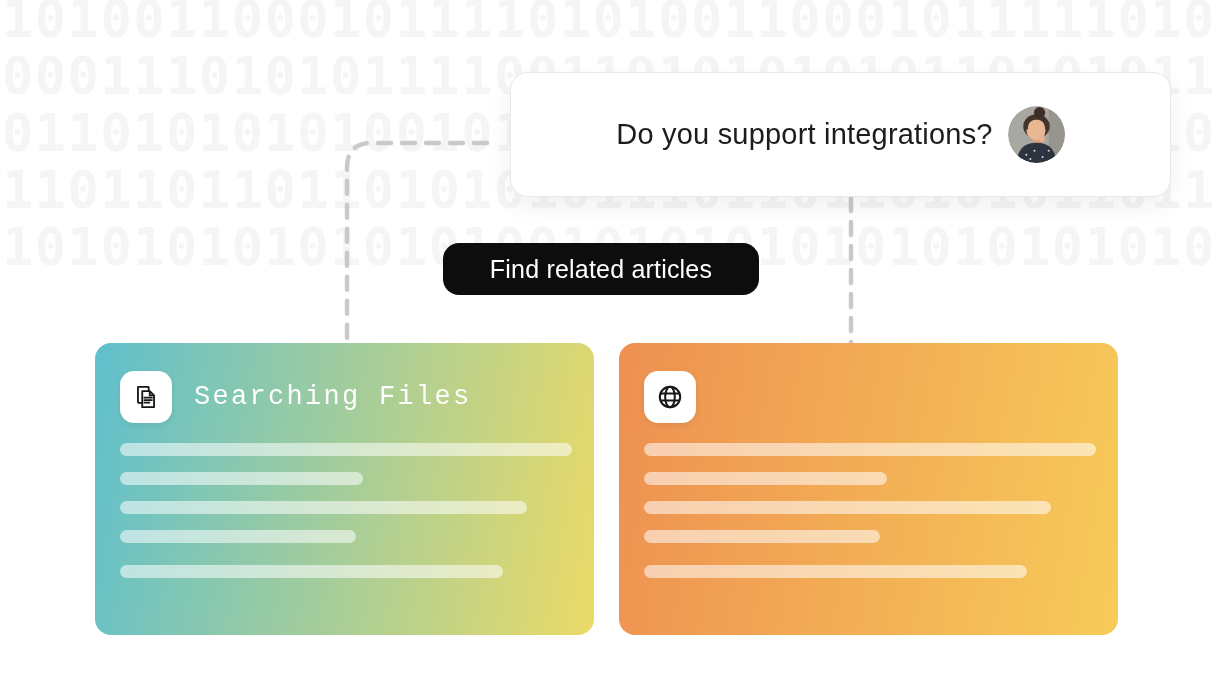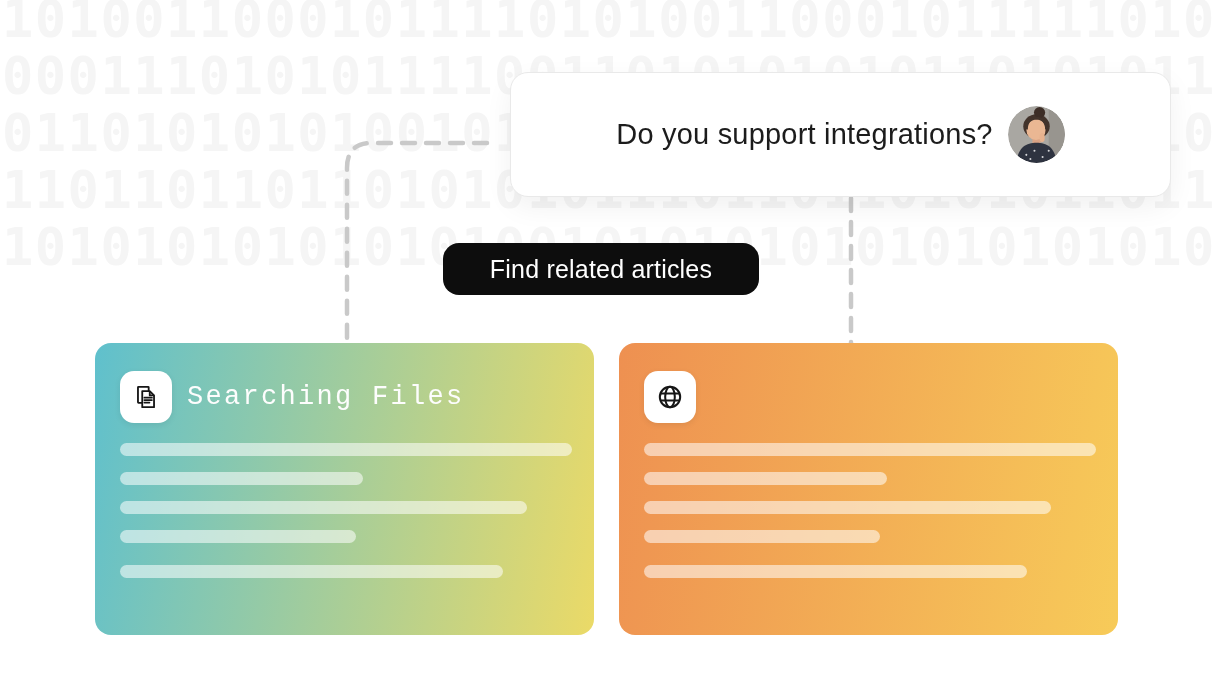--- a/index.html
+++ b/index.html
@@ -47,21 +47,21 @@
   }
   .card-files{left:95px;}
   .card-web{left:619px;}
   .card-header{display:flex;align-items:center;}
   .icon-tile{
     width:52px;height:52px;border-radius:14px;background:#ffffff;
     display:flex;align-items:center;justify-content:center;flex:0 0 auto;
     box-shadow:0 2px 6px rgba(0,0,0,0.08);
   }
   .card-title{
-    margin-left:15px;
+    margin-left:22px;
     font-family:"Liberation Mono",monospace;
     font-size:27px;letter-spacing:2.3px;color:#fdfdfd;white-space:nowrap;
   }
   .skeleton{margin-top:20px;}
   .skeleton-line{
     height:13px;border-radius:6.5px;margin-bottom:16px;
     background:rgba(255,255,255,0.55);
   }
   .skeleton-line:last-child{margin-top:22px;}
 </style>

